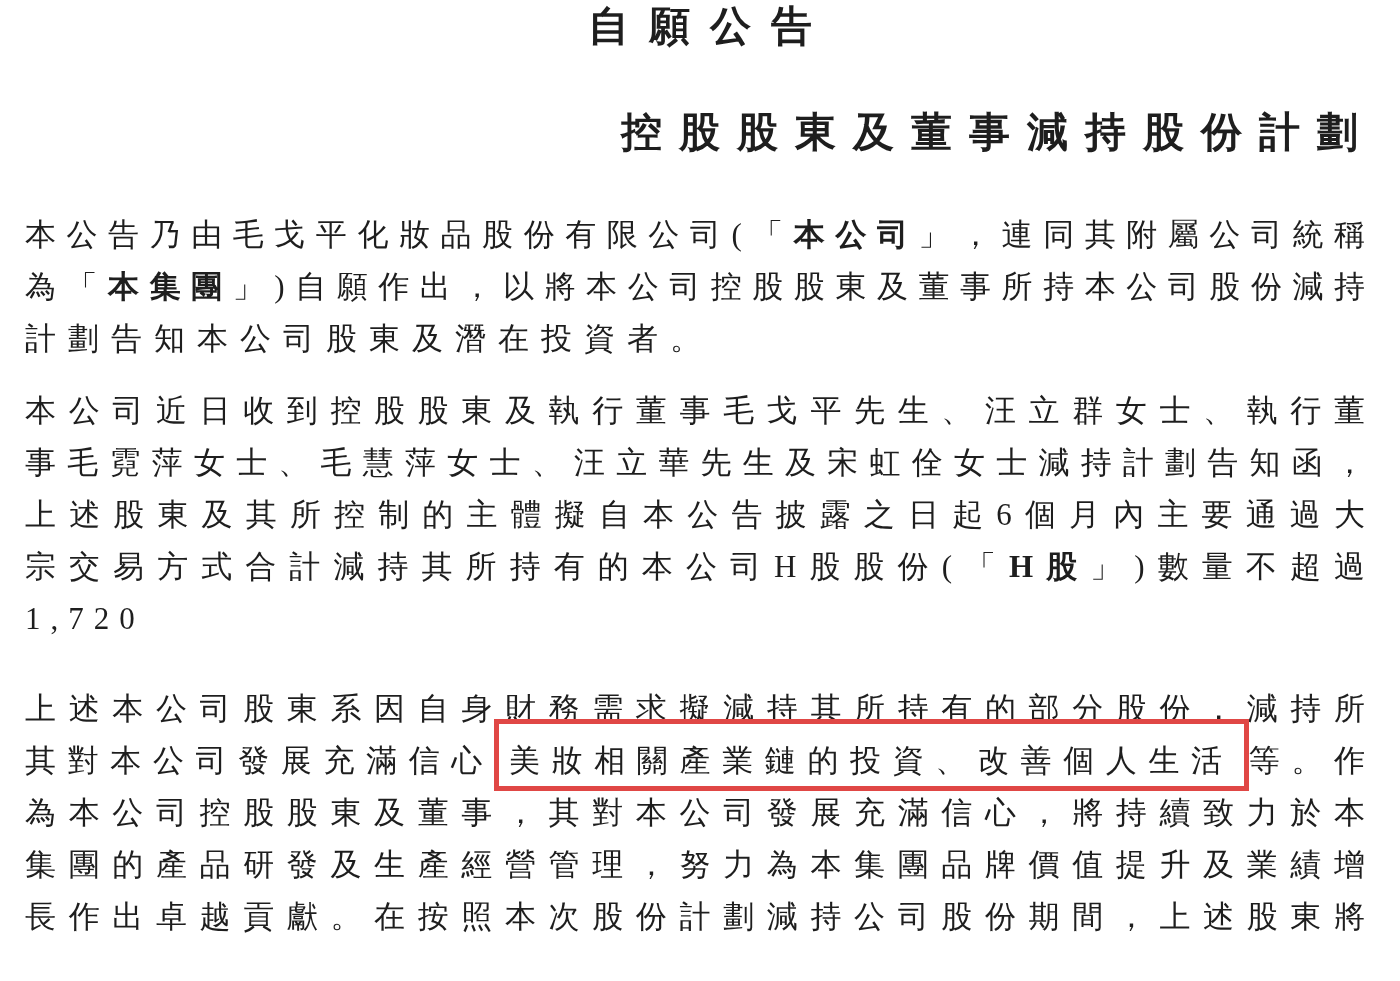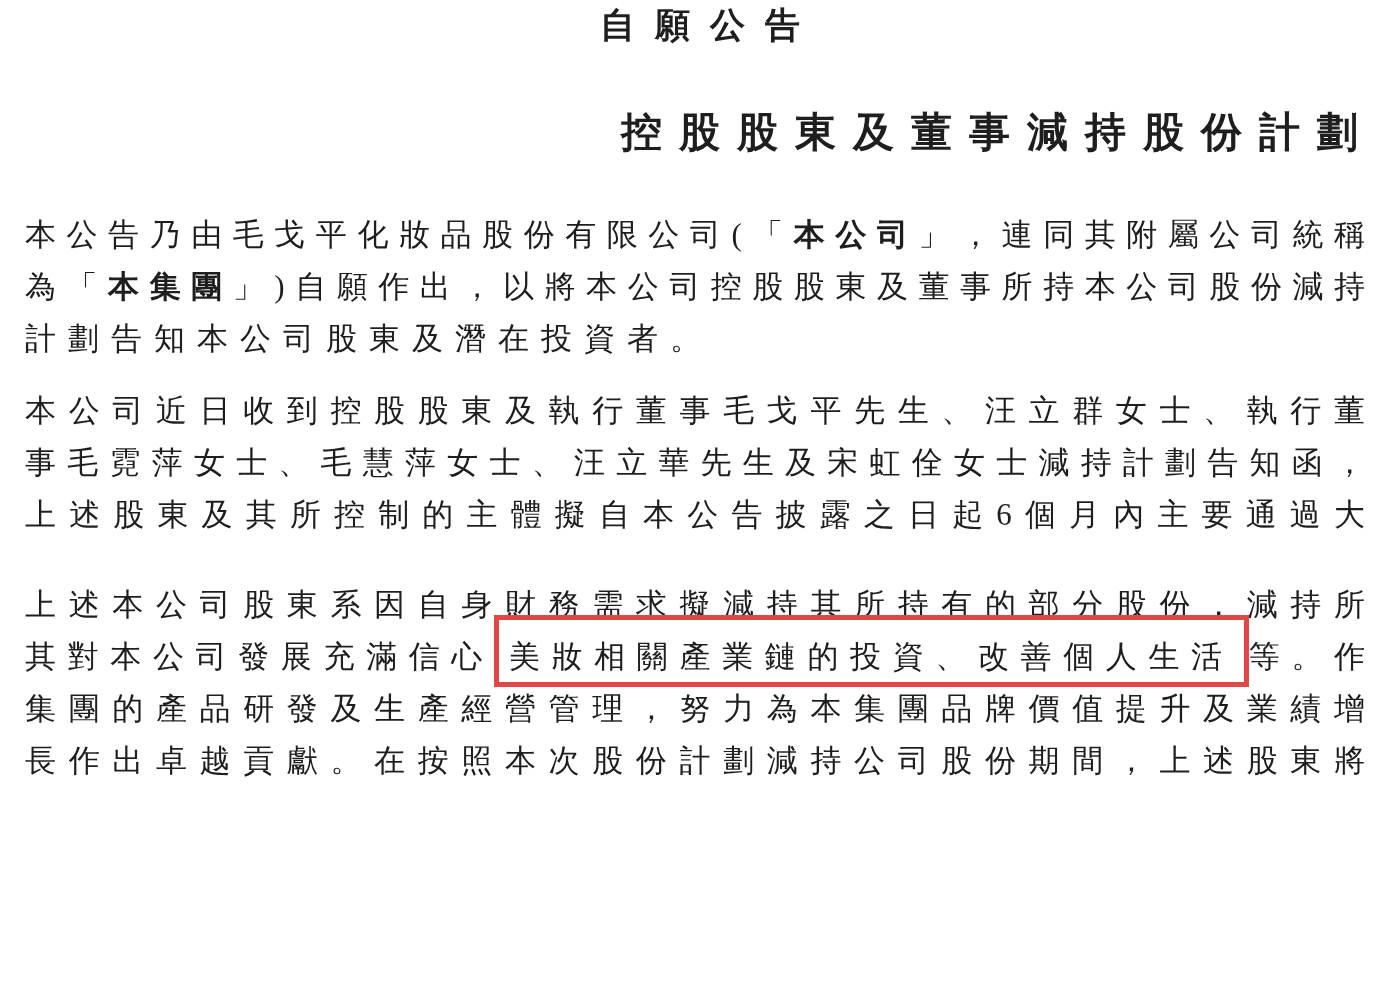--- a/index.html
+++ b/index.html
@@ -16,21 +16,21 @@
   }
   .page {
     box-sizing: border-box;
     width: 1400px;
     height: 981px;
     padding: 2px 25px 0 25px;
   }
   .doc-title {
     margin-top: 2px;
     line-height: 44px;
-    font-size: 35px;
+    font-size: 41px;
     font-weight: bold;
     text-align: center;
     letter-spacing: 20px;
     text-indent: 20px;
     white-space: nowrap;
   }
   .doc-subtitle {
     margin-top: 62px;
     line-height: 44px;
     font-size: 41px;
@@ -76,22 +76,24 @@
   <div class="para para-1">
     <div class="line"><span>本公告乃由毛戈平化妝品股份有限公司(「</span><span class="b">本公司</span><span>」，連同其附屬公司統稱</span></div>
     <div class="line"><span>為「</span><span class="b">本集團</span><span>」)自願作出，以將本公司控股股東及董事所持本公司股份減持</span></div>
     <div class="line line-last">計劃告知本公司股東及潛在投資者。</div>
   </div>
 
   <div class="para para-2">
     <div class="line">本公司近日收到控股股東及執行董事毛戈平先生、汪立群女士、執行董</div>
     <div class="line">事毛霓萍女士、毛慧萍女士、汪立華先生及宋虹佺女士減持計劃告知函，</div>
     <div class="line">上述股東及其所控制的主體擬自本公告披露之日起6個月內主要通過大</div>
+    <div class="line"><span>宗交易方式合計減持其所持有的本公司H股股份(「</span><span class="b">H股</span><span>」)數量不超過1,720</span></div>
   </div>
 
   <div class="para para-3">
     <div class="line">上述本公司股東系因自身財務需求擬減持其所持有的部分股份，減持所</div>
     <div class="line"><span>其對本公司發展充滿信心</span><span class="hl-box">美妝相關產業鏈的投資、改善個人生活</span><span>等。作</span></div>
+    <div class="line">為本公司控股股東及董事，其對本公司發展充滿信心，將持續致力於本</div>
     <div class="line">集團的產品研發及生產經營管理，努力為本集團品牌價值提升及業績增</div>
     <div class="line">長作出卓越貢獻。在按照本次股份計劃減持公司股份期間，上述股東將</div>
   </div>
 
 </div>
 
 </body></html>

